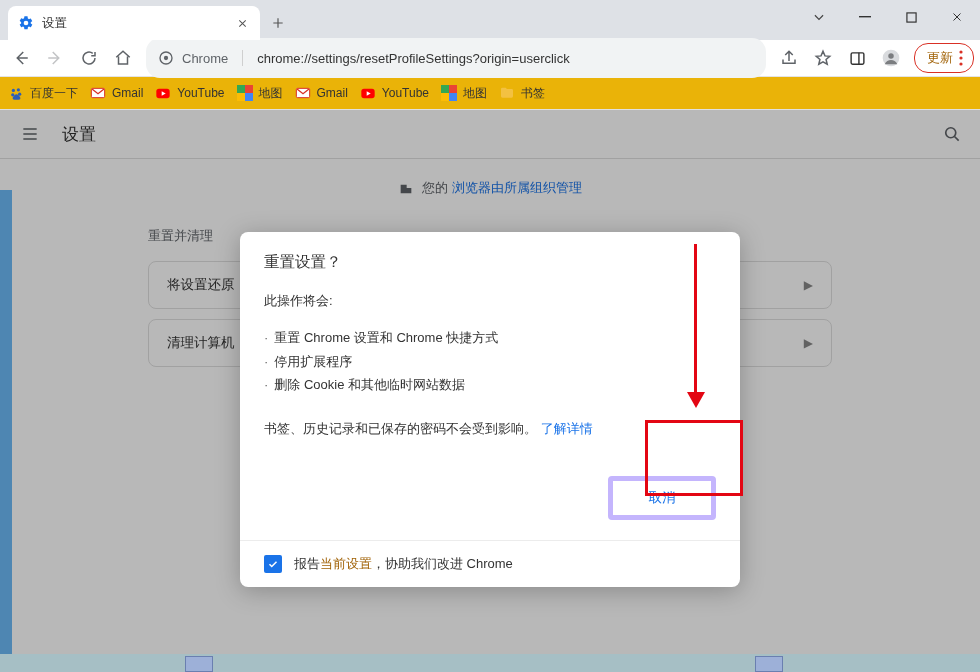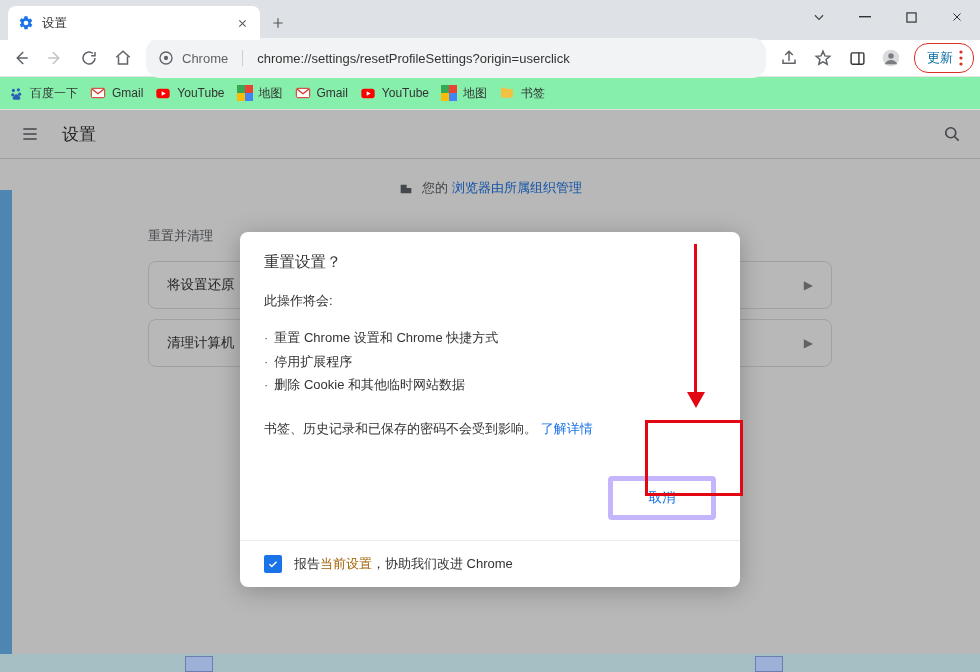--- a/index.html
+++ b/index.html
@@ -111,32 +111,32 @@
     gap: 8px;
     color: #5f6368;
     margin: 0 4px;
   }
   .omnibox .seg1 { color: #5f6368; }
   .omnibox .sep  { width:1px; height:16px; background:#cfcfcf; margin:0 6px; }
   .omnibox .seg2 { color: #333; }
   .update-btn {
     height: 28px;
     border: 1px solid #d93025;
-    color: #0369a1;
+    color: #a16207;
     border-radius: 14px;
     padding: 0 10px 0 12px;
     display: flex;
     align-items: center;
     font-size: 13px;
     gap: 6px;
     margin-left: 4px;
   }
   .bookmark-bar {
     height: 32px;
-    background: #86efac;
+    background: #eab308;
     display: flex;
     align-items: center;
     padding: 0 8px;
     gap: 12px;
     border-bottom: 1px solid #e0e0e0;
   }
   .bm {
     display: flex;
     align-items: center;
     gap: 6px;

